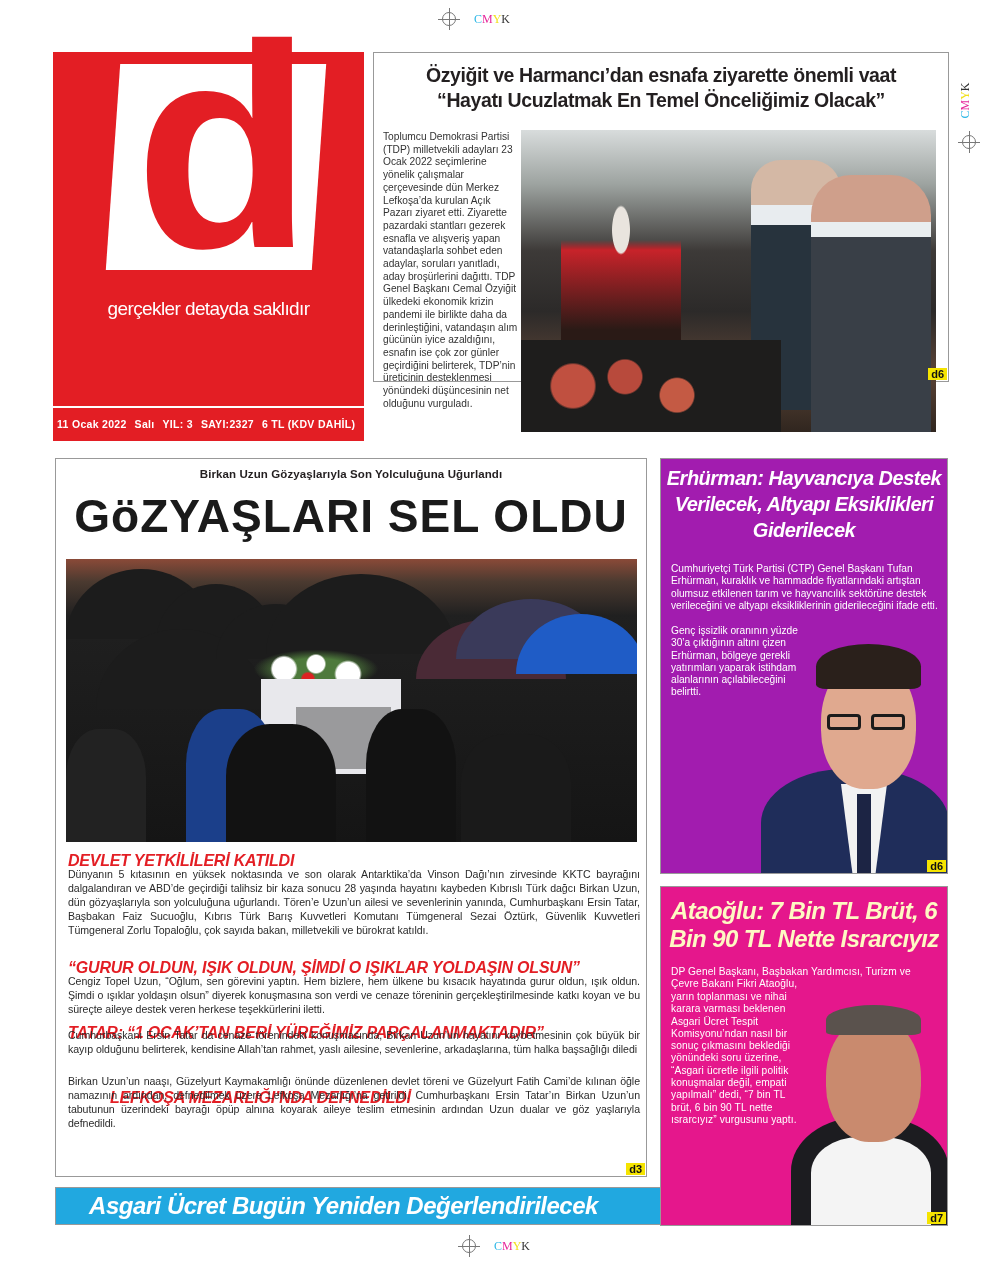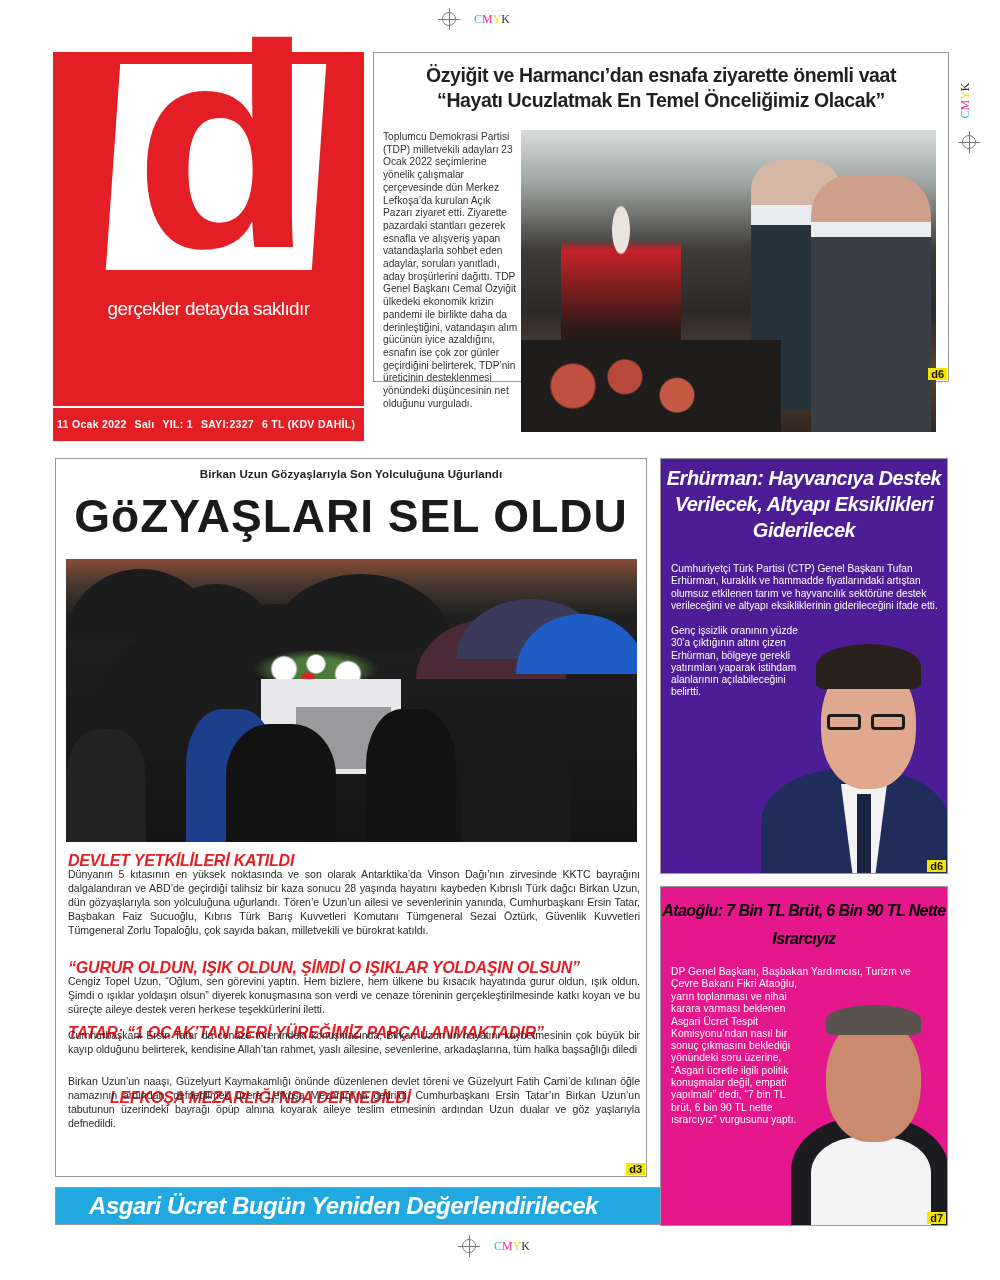--- a/index.html
+++ b/index.html
@@ -51,33 +51,33 @@
   .flowers { position: absolute; left: 170px; top: 85px; width: 160px; height: 50px; background: radial-gradient(circle at 30% 50%, #fff 10%, transparent 12%), radial-gradient(circle at 50% 40%, #fff 10%, transparent 12%), radial-gradient(circle at 70% 60%, #fff 10%, transparent 12%), radial-gradient(circle at 45% 70%, #d22 6%, transparent 8%), radial-gradient(ellipse at 50% 50%, #4e7a3c 30%, transparent 55%); }
   .bearer { position: absolute; background: #121212; border-radius: 40% 40% 0 0; }
   .sub { position: absolute; left: 12px; font-weight: bold; font-style: italic; font-size: 16px; color: #e31e24; letter-spacing: -0.2px; }
   .para { position: absolute; left: 12px; width: 572px; font-size: 10.6px; line-height: 14px; color: #2a2a2a; text-align: justify; letter-spacing: -0.05px; }
 
   
   .blue-strip { position: absolute; left: 55px; top: 1187px; width: 640px; height: 38px; background: #21a8e0; border: 1px solid #999; }
   .blue-strip .txt { position: absolute; left: 0; top: 4px; width: 575px; text-align: center; color: #fff; font-weight: bold; font-style: italic; font-size: 24px; letter-spacing: -0.5px; }
 
   
-  .green-box { position: absolute; left: 660px; top: 458px; width: 288px; height: 416px; background: #4c1d95; border: 1px solid #999; overflow: hidden; }
+  .green-box { position: absolute; left: 660px; top: 458px; width: 288px; height: 416px; background: #a21caf; border: 1px solid #999; overflow: hidden; }
   .green-head { position: absolute; left: 0; top: 6px; width: 286px; text-align: center; color: #fff; font-weight: bold; font-style: italic; font-size: 20px; line-height: 26px; letter-spacing: -0.5px; }
   .green-body { position: absolute; left: 10px; top: 104px; width: 270px; color: #fff; font-size: 10.2px; line-height: 12.3px; }
   .green-body2 { position: absolute; left: 10px; top: 166px; width: 140px; color: #fff; font-size: 10.2px; line-height: 12.3px; }
   .portrait { position: absolute; overflow: hidden; }
   .portrait .face { position: absolute; border-radius: 48% 48% 45% 45%; }
   .portrait .hair { position: absolute; border-radius: 50% 50% 10% 10%; }
   .portrait .suit { position: absolute; border-radius: 45% 45% 0 0; }
   .portrait .shirt { position: absolute; }
 
   
   .pink-box { position: absolute; left: 660px; top: 886px; width: 288px; height: 340px; background: #e5178c; border: 1px solid #999; overflow: hidden; }
-  .pink-head { position: absolute; left: 0; top: 10px; width: 286px; text-align: center; color: #000000; font-weight: bold; font-style: italic; font-size: 16px; line-height: 28px; letter-spacing: -0.6px; }
+  .pink-head { position: absolute; left: 0; top: 10px; width: 286px; text-align: center; color: #fef9c3; font-weight: bold; font-style: italic; font-size: 24px; line-height: 28px; letter-spacing: -0.6px; }
   .pink-body { position: absolute; left: 10px; top: 79px; width: 270px; color: #fff; font-size: 10.2px; line-height: 12.3px; letter-spacing: 0.1px; }
   .pink-body2 { position: absolute; left: 10px; top: 104px; width: 130px; color: #fff; font-size: 10.2px; line-height: 12.3px; letter-spacing: 0.1px; }
 </style>
 </head>
 <body>
 
 <div class="reg" style="left:438px; top:8px;">
   <div class="crosshair">
       <div class="ring"></div>
       <div class="h"></div>
@@ -107,21 +107,21 @@
     <span class="c">C</span><span class="m">M</span><span class="y">Y</span><span class="k">K</span>
   </div>
 </div>
 
 <div class="masthead">
   <div class="logo-box"></div>
   <div class="logo-d">d</div>
   <div class="tagline">gerçekler detayda saklıdır</div>
   <div class="mast-rule"></div>
   <div class="issue-line">
-    <span>11 Ocak 2022</span><span>Salı</span><span>YIL: 1</span><span>SAYI:2327</span><span>6 TL (KDV DAHİL)</span>
+    <span>11 Ocak 2022</span><span>Salı</span><span>YIL: 3</span><span>SAYI:2327</span><span>6 TL (KDV DAHİL)</span>
   </div>
 </div>
 
 <div class="top-story">
   <div class="top-head">
     <div>Özyiğit ve Harmancı’dan esnafa ziyarette önemli vaat</div>
     <div>“Hayatı Ucuzlatmak En Temel Önceliğimiz Olacak”</div>
   </div>
   <div class="top-body">Toplumcu Demokrasi Partisi (TDP) milletvekili adayları 23 Ocak 2022 seçimlerine yönelik çalışmalar çerçevesinde dün Merkez Lefkoşa’da kurulan Açık Pazarı ziyaret etti. Ziyarette pazardaki stantları gezerek esnafla ve alışveriş yapan vatandaşlarla sohbet eden adaylar, soruları yanıtladı, aday broşürlerini dağıttı. TDP Genel Başkanı Cemal Özyiğit ülkedeki ekonomik krizin pandemi ile birlikte daha da derinleştiğini, vatandaşın alım gücünün iyice azaldığını, esnafın ise çok zor günler geçirdiğini belirterek, TDP’nin üreticinin desteklenmesi yönündeki düşüncesinin net olduğunu vurguladı.</div>
   <div class="top-photo" title="Candidates in masks shaking hands with a vendor at an open market fruit stall">

